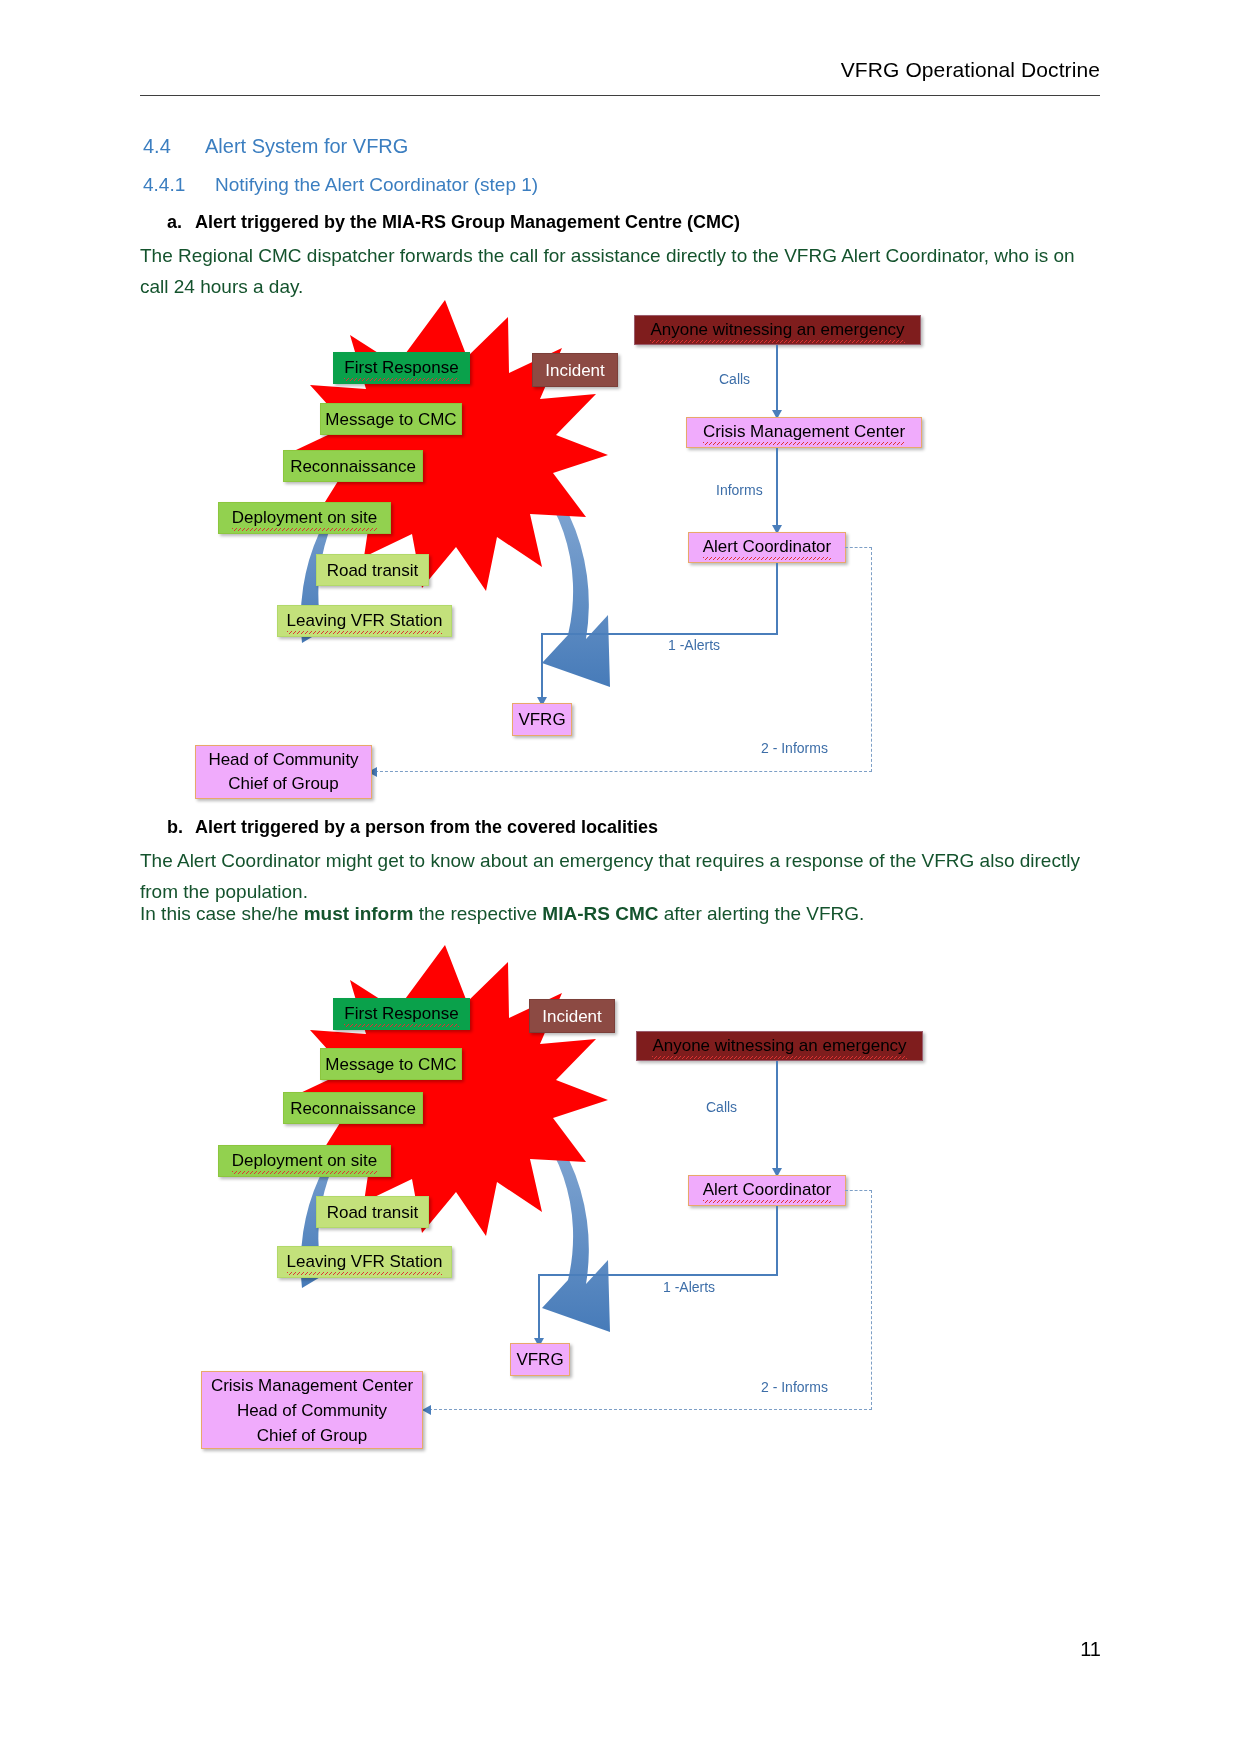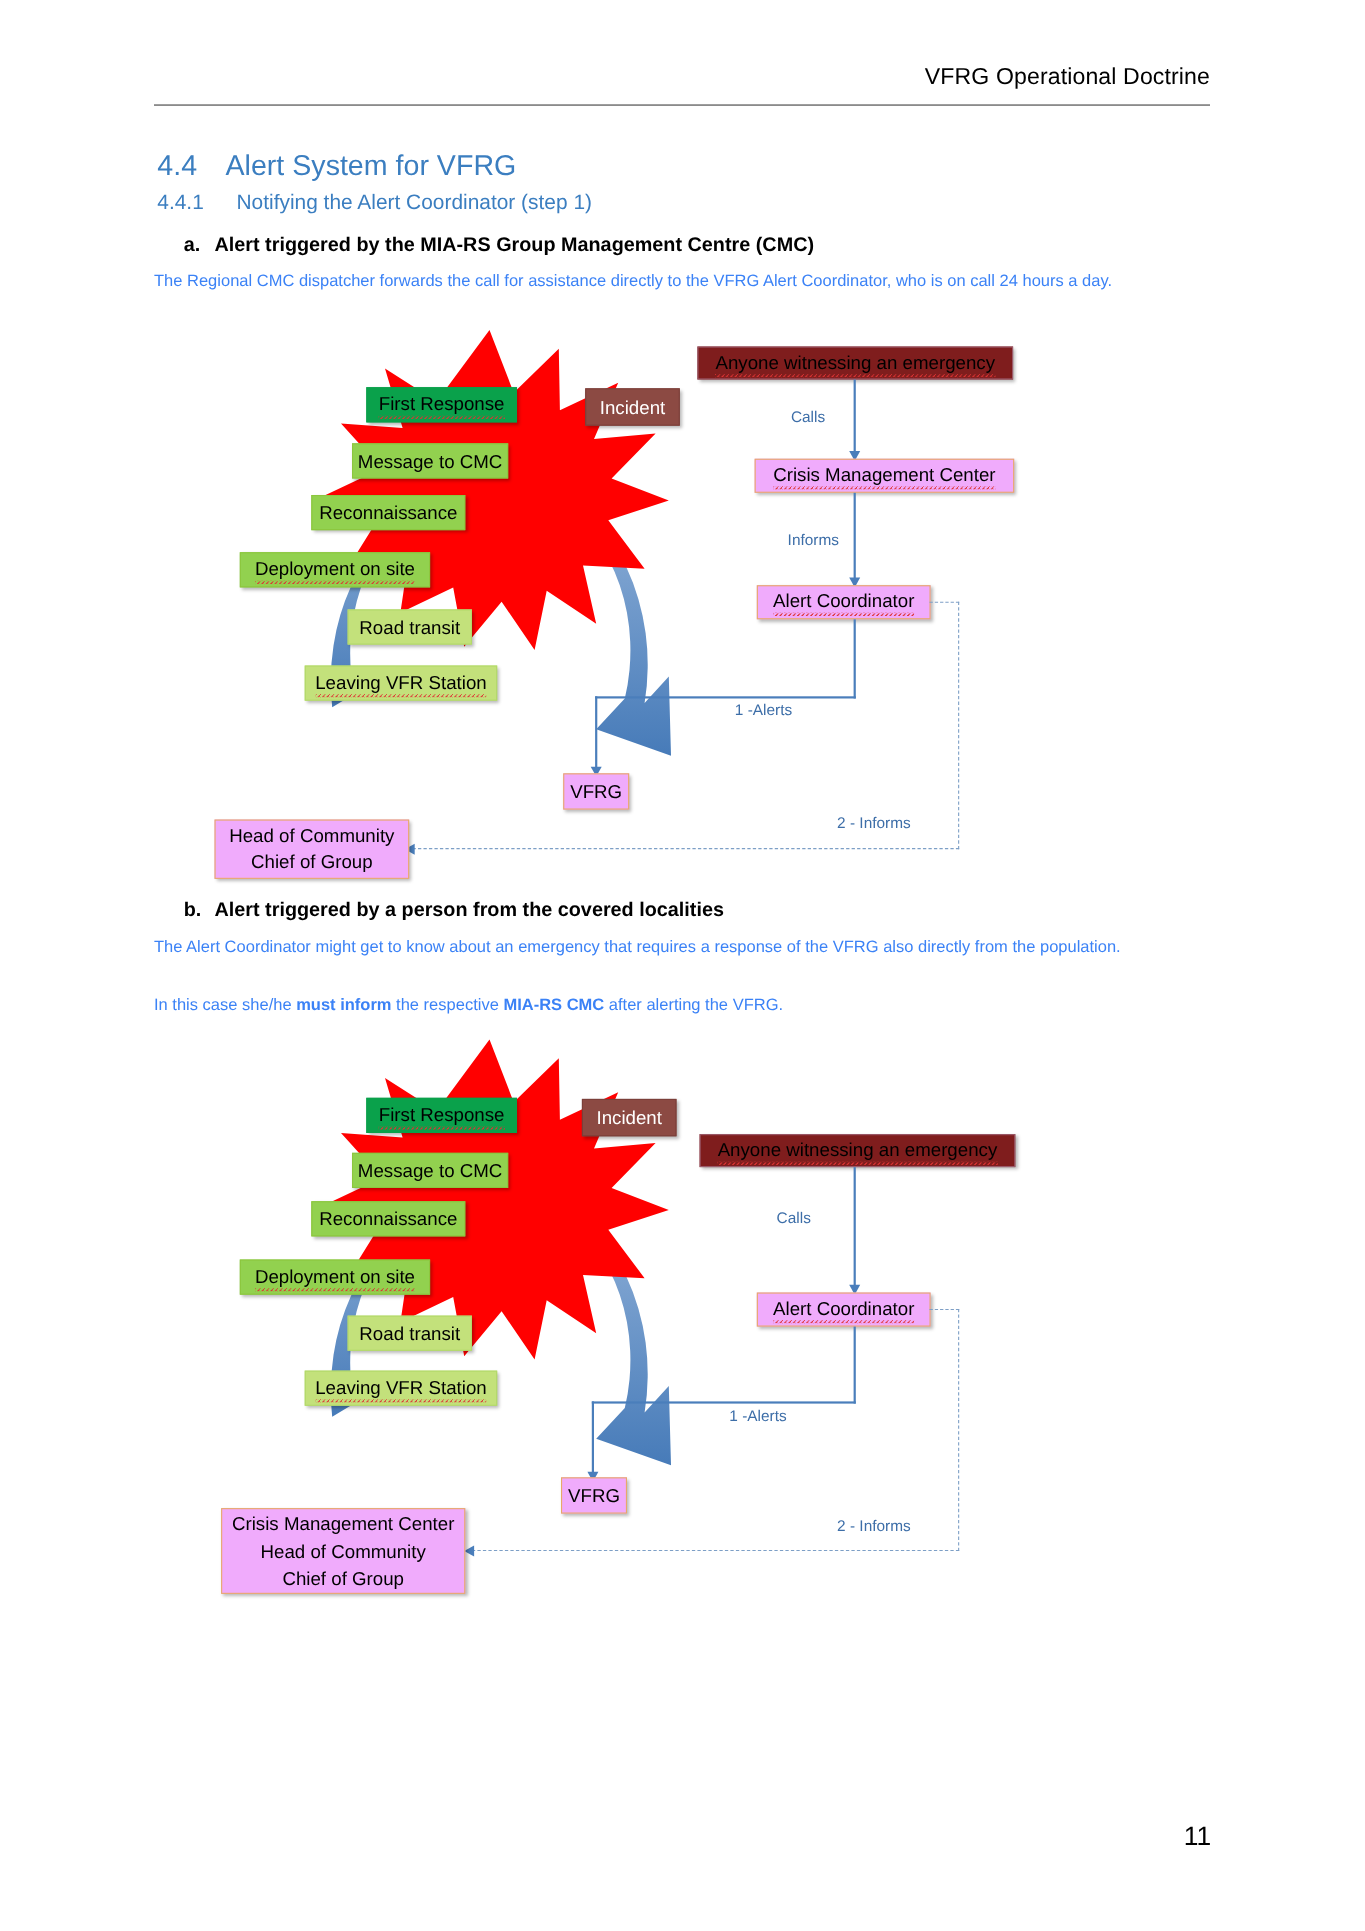--- a/index.html
+++ b/index.html
@@ -38,21 +38,21 @@
     width: 960px;
     height: 1px;
     background: #3f3f3f;
   }
 
   
   .h2 {
     position: absolute;
     left: 143px;
     top: 135px;
-    font-size: 26px;
+    font-size: 20px;
     color: #3b7ec0;
     white-space: nowrap;
   }
   .h2 .num { display: inline-block; width: 62px; }
 
   .h3 {
     position: absolute;
     left: 143px;
     top: 174px;
     font-size: 19px;
@@ -67,23 +67,23 @@
     font-weight: bold;
     color: #000;
     white-space: nowrap;
   }
   .listitem .marker { display: inline-block; width: 28px; }
 
   .para {
     position: absolute;
     left: 140px;
     width: 965px;
-    font-size: 15px;
+    font-size: 19px;
     line-height: 31px;
-    color: #3b82f6;
+    color: #14532d;
   }
   .para b { font-weight: bold; }
 
   
   .diagram {
     position: absolute;
     left: 0;
     width: 1241px;
   }
   .node {
@@ -177,22 +177,22 @@
   .edge-label {
     position: absolute;
     font-size: 14px;
     color: #3d6ea8;
     white-space: nowrap;
   }
 
   .page-number {
     position: absolute;
     right: 140px;
-    bottom: 41px;
-    font-size: 24px;
+    bottom: 64px;
+    font-size: 20px;
     color: #000;
   }
 
   svg { overflow: visible; }
 </style>
 </head>
 <body>
 
 <div class="page">
 

